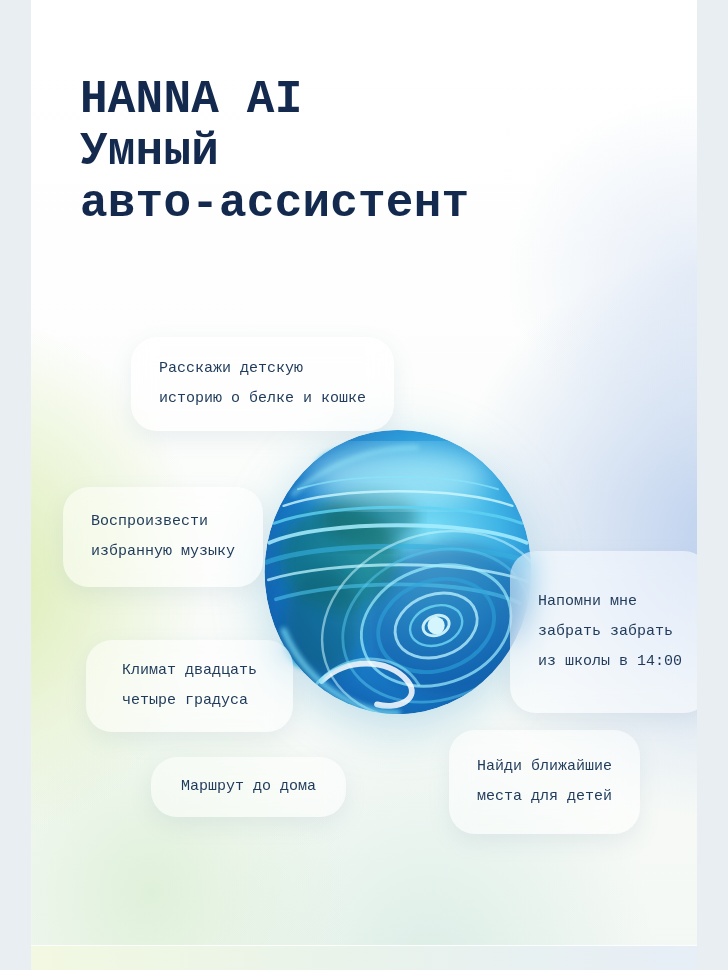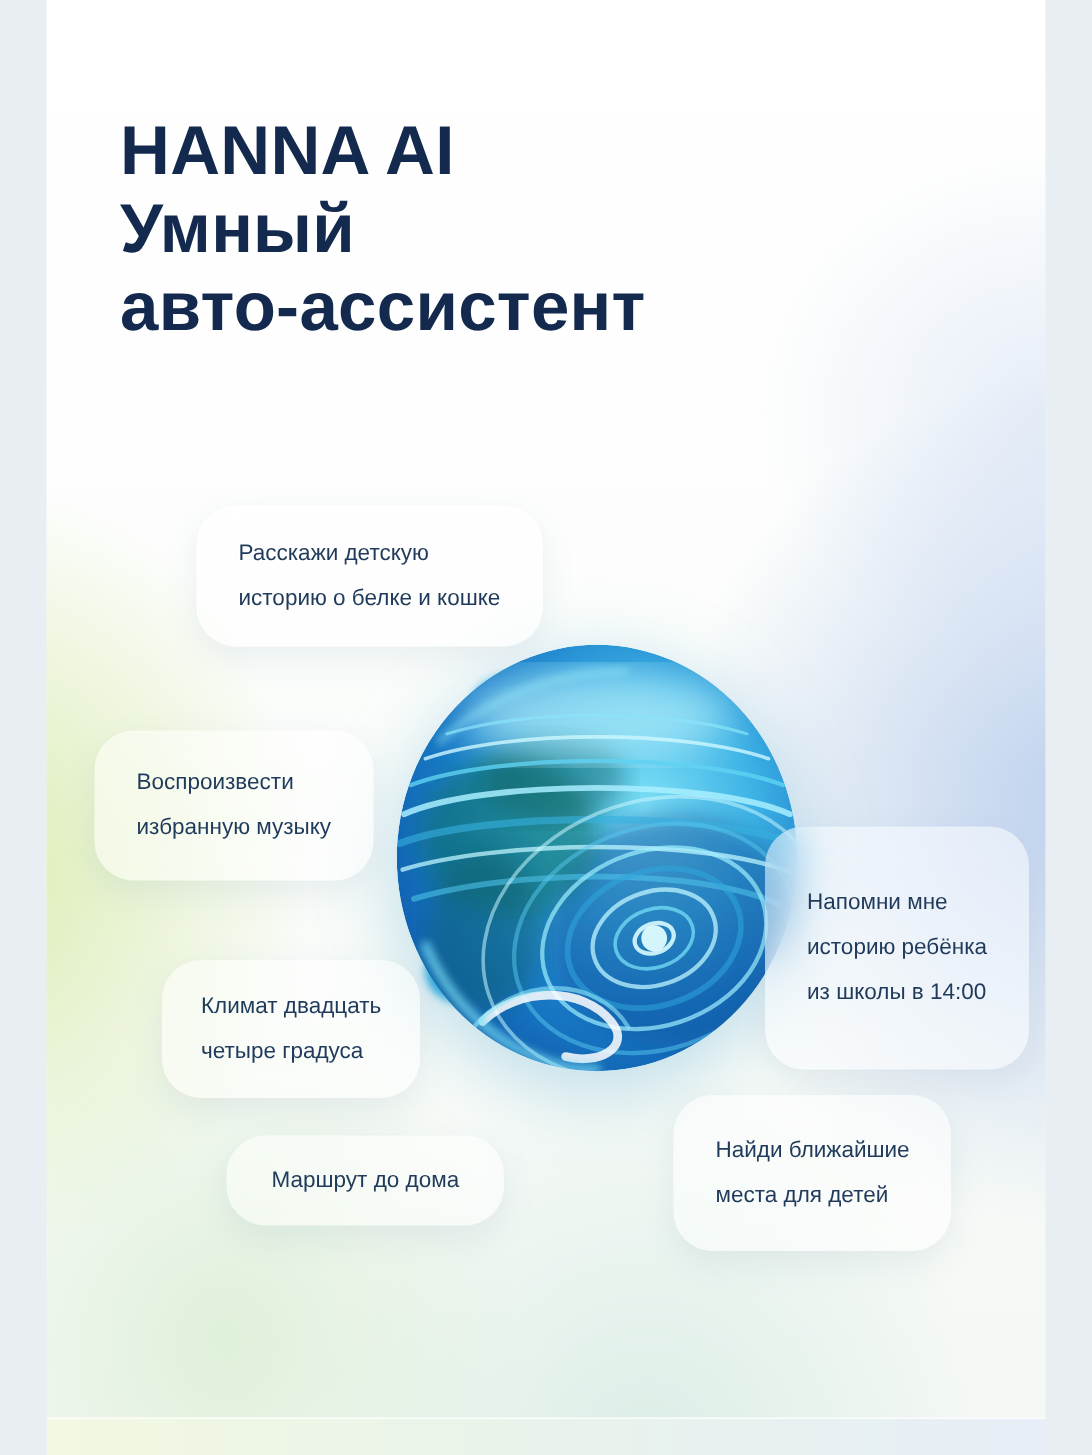--- a/index.html
+++ b/index.html
@@ -1,21 +1,21 @@
 <!DOCTYPE html>
 <html><head>
 <meta charset="utf-8">
 <style>
   html,body{margin:0;padding:0;background:#e9eef2;}
   .canvas{
     position:relative;
     width:666px;height:970px;
     margin:0 auto;
     overflow:hidden;
-    font-family:Liberation Sans, sans-serif;
+    font-family:Liberation Mono, monospace;
     background:
       radial-gradient(58% 42% at 103% 55%, #bed1ee 0%, rgba(190,209,238,0) 70%),
       radial-gradient(40% 25% at 100% 28%, rgba(215,226,244,0.60) 0%, rgba(215,226,244,0) 72%),
       radial-gradient(46% 38% at -6% 60%, #dcedb4 0%, rgba(220,237,180,0) 70%),
       radial-gradient(40% 30% at 18% 92%, rgba(205,233,196,0.55) 0%, rgba(205,233,196,0) 75%),
       radial-gradient(45% 35% at 60% 100%, rgba(190,225,214,0.45) 0%, rgba(190,225,214,0) 75%),
       linear-gradient(180deg,#ffffff 0%,#fdfefd 30%,#f4f8f4 100%);
   }
   .bottom-band{
     position:absolute;left:0;top:945px;width:728px;height:25px;
@@ -47,21 +47,21 @@
     font-size:15px;
     font-weight:500;
     line-height:30px;
     width:fit-content;
   }
   .bubble .line{display:block;white-space:nowrap;}
   .b1{left:100px;top:337px;padding:17px 28px;}
   .b2{left:457px;top:393px;padding:18px 27px;}
   .b3{left:32px; top:487px;padding:20px 28px;}
   .b4{left:479px;top:551px;padding:36px 28px;}
-  .b5{left:55px; top:640px;padding:16px 26px;margin-left:22px;}
+  .b5{left:55px; top:640px;padding:16px 36px;}
   .b6{left:120px;top:757px;padding:15px 30px;}
   .b7{left:418px;top:730px;padding:22px 28px;}
 </style>
 </head>
 <body>
 
 <div class="canvas">
 
   <div class="title-block">
     <span class="tline">HANNA AI</span>
@@ -143,21 +143,21 @@
   </div>
 
 
   <div class="bubble b3">
     <span class="line">Воспроизвести</span>
     <span class="line">избранную музыку</span>
   </div>
 
   <div class="bubble b4">
     <span class="line">Напомни мне</span>
-    <span class="line">историю ребёнка</span>
+    <span class="line">забрать забрать</span>
     <span class="line">из школы в 14:00</span>
   </div>
 
   <div class="bubble b5">
     <span class="line">Климат двадцать</span>
     <span class="line">четыре градуса</span>
   </div>
 
   <div class="bubble b6">
     <span class="line">Маршрут до дома</span>

